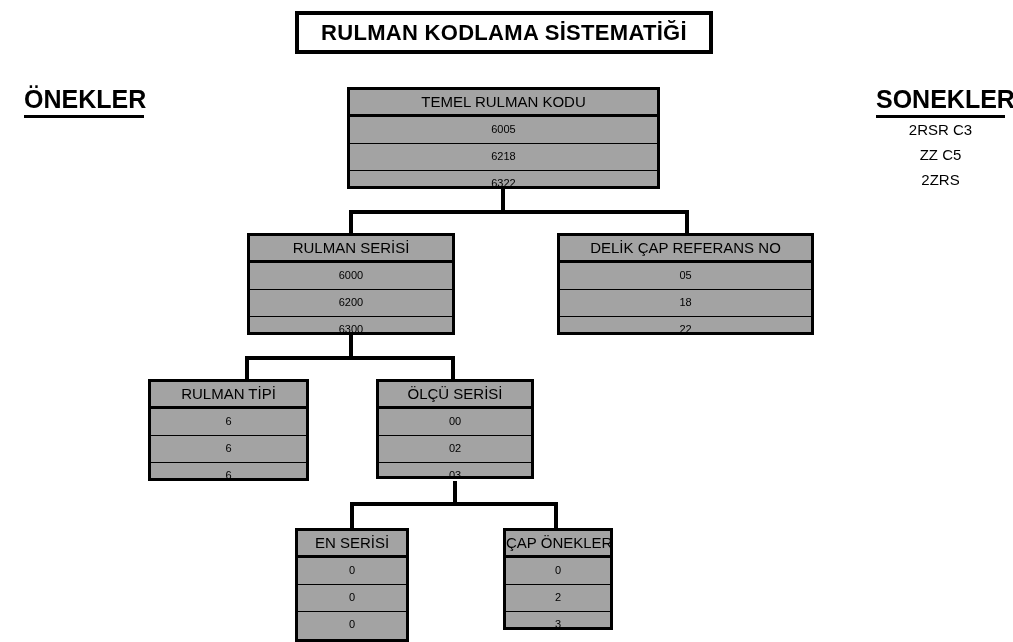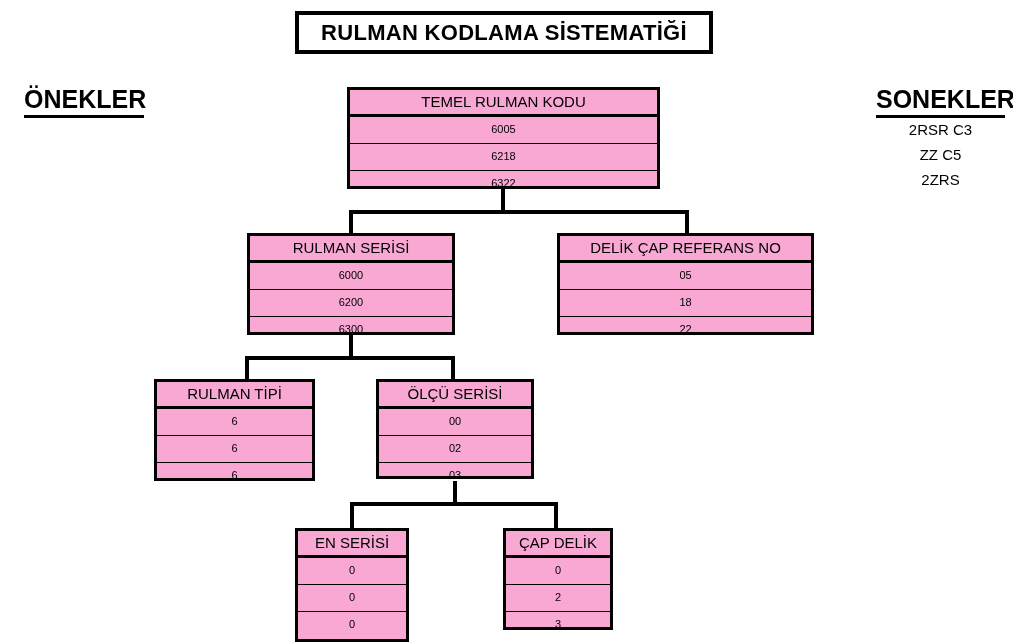--- a/index.html
+++ b/index.html
@@ -72,21 +72,21 @@
     white-space: nowrap;
   }
   #sonekler-list { left: 876px; top: 117px; width: 129px; }
   #onekler-list  { left: 24px;  top: 117px; width: 120px; }
 
   
   .node {
     position: absolute;
     border: 3px solid #000;
     box-sizing: border-box;
-    background: #f9a8d4;
+    background: #a3a3a3;
   }
   .node .node-header {
     border-bottom: 3px solid #000;
     text-align: center;
     font-size: 15px;
     line-height: 23px;
     height: 24px;
     white-space: nowrap;
     overflow: hidden;
   }
@@ -100,21 +100,21 @@
     overflow: hidden;
   }
   .node .node-row:last-child {
     border-bottom: none;
   }
 
   
   #node-temel       { left: 347px; top: 87px;  width: 313px; height: 102px; }
   #node-rulman-seri { left: 247px; top: 233px; width: 208px; height: 102px; }
   #node-delik-cap   { left: 557px; top: 233px; width: 257px; height: 102px; }
-  #node-rulman-tipi { left: 154px; top: 379px; width: 161px; height: 102px; }
+  #node-rulman-tipi { left: 148px; top: 379px; width: 161px; height: 102px; }
   #node-olcu-seri   { left: 376px; top: 379px; width: 158px; height: 100px; }
   #node-en-seri     { left: 295px; top: 528px; width: 114px; height: 114px; }
   #node-cap-seri    { left: 503px; top: 528px; width: 110px; height: 102px; }
 
   
   .vline {
     position: absolute;
     width: 4px;
     background: #000;
   }
@@ -218,19 +218,19 @@
     </div>
 
   <div class="node" id="node-en-seri">
       <div class="node-header">EN SERİSİ</div>
       <div class="node-row">0</div>
       <div class="node-row">0</div>
       <div class="node-row">0</div>
     </div>
 
   <div class="node" id="node-cap-seri">
-      <div class="node-header">ÇAP DELİK</div>
+      <div class="node-header">ÇAP ÖNEKLER</div>
       <div class="node-row">0</div>
       <div class="node-row">2</div>
       <div class="node-row">3</div>
     </div>
 
 </div>
 
 </body></html>

